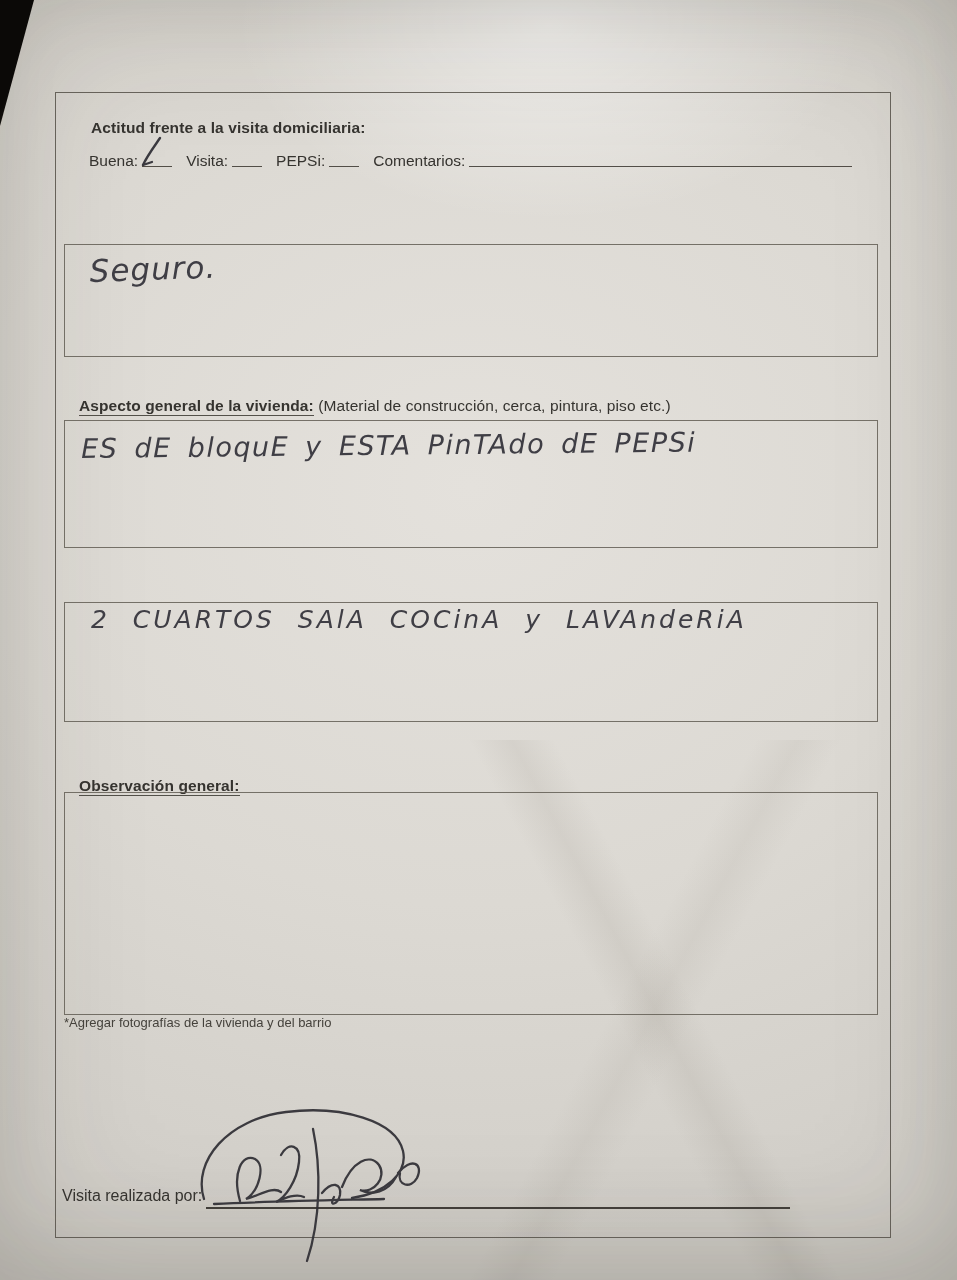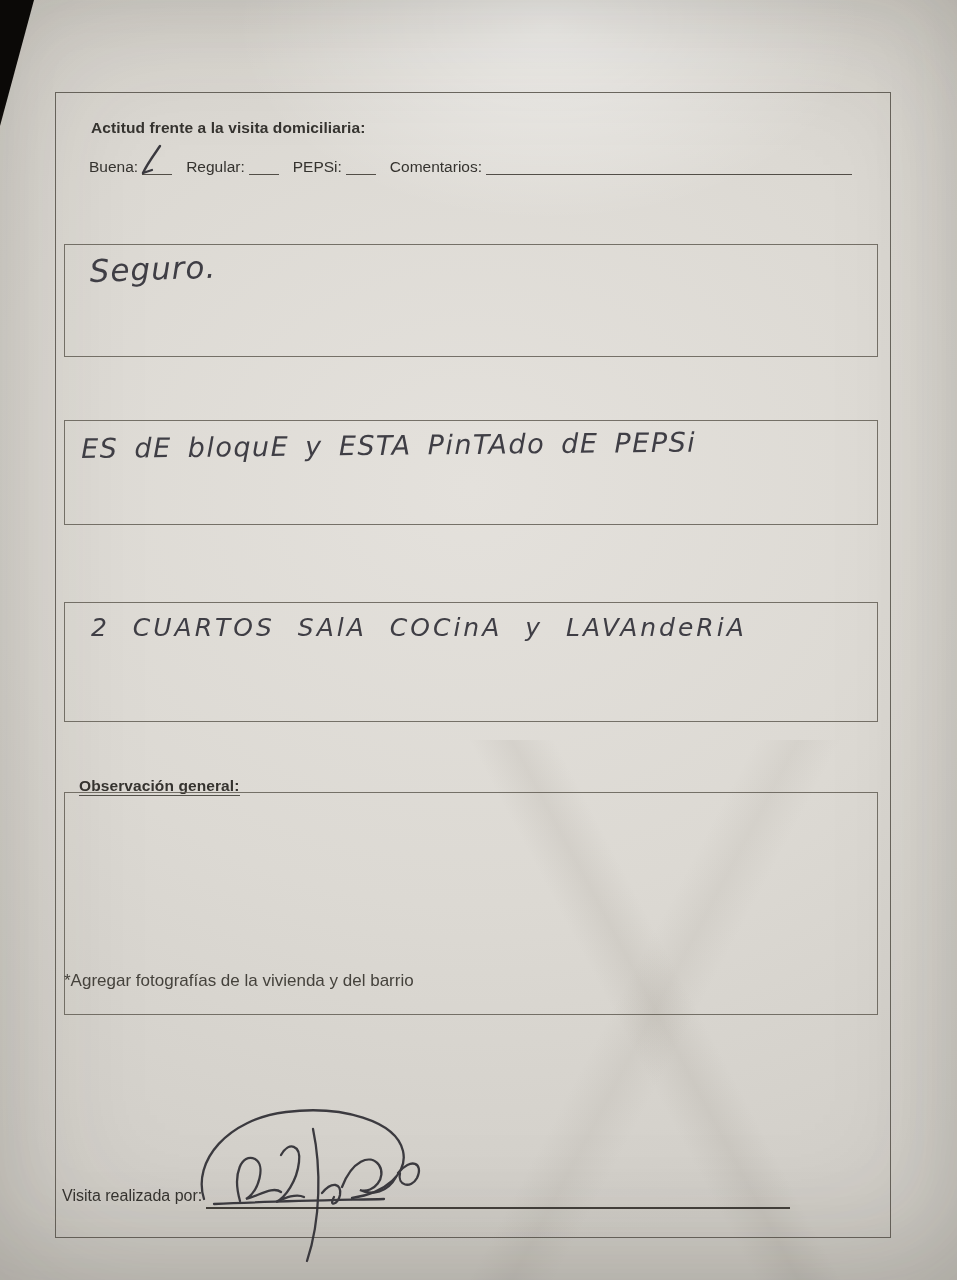--- a/index.html
+++ b/index.html
@@ -33,51 +33,51 @@
   .form{
     position:absolute;left:55px;top:92px;width:836px;height:1146px;
     border:1.5px solid rgba(84,79,71,0.85);
     box-sizing:border-box;
   }
   .t{color:#35332f;font-size:15.5px;letter-spacing:0.1px;}
   .bold{font-weight:bold;}
   .attitude-title{position:absolute;left:35px;top:26px;}
   .attitude-row{
     position:absolute;left:33px;right:38px;top:58px;height:26px;
-    display:flex;align-items:flex-end;color:#35332f;font-size:15.5px;
+    display:flex;color:#35332f;font-size:15.5px;
   }
   .attitude-row .lbl{margin-right:4px;line-height:20px;}
   .blank{
     display:inline-block;width:30px;height:15px;
     border-bottom:1.6px solid rgba(66,62,55,0.9);
     margin:0 14px 2px 0;position:relative;
   }
   .blank.grow{flex:1;margin-right:0;}
   .check-svg{position:absolute;left:-4px;bottom:-4px;width:28px;height:36px;}
   .sec-head{position:absolute;left:23px;right:14px;white-space:nowrap;}
   .sec-title{font-weight:bold;border-bottom:1.6px solid rgba(58,55,48,0.85);padding-bottom:1px;}
   .sec-hint{font-weight:normal;}
   .head1{top:130px;} .head2{top:304px;} .head3{top:488px;} .head4{top:684px;}
   .box{
     position:absolute;left:8px;width:814px;box-sizing:border-box;
     border:1.3px solid rgba(98,93,84,0.85);
     overflow:visible;
   }
   .box1{top:151px;height:113px;}
-  .box2{top:327px;height:105px;}
+  .box2{top:327px;height:128px;}
   .box3{top:509px;height:120px;}
   .box4{top:699px;height:223px;}
   .hw{
     font-family:"DejaVu Sans", sans-serif;font-style:italic;color:#3f3e45;
     display:inline-block;transform-origin:left top;white-space:nowrap;
   }
   .hw1{font-size:31px;margin:8px 0 0 24px;transform:rotate(-2deg);letter-spacing:1px;}
   .hw2{font-size:27px;margin:12px 0 0 16px;transform:rotate(-0.6deg);letter-spacing:1.5px;word-spacing:6px;}
-  .hw3{font-size:25px;margin:10px 0 0 26px;letter-spacing:3px;word-spacing:12px;}
-  .footnote{position:absolute;left:8px;top:878px;font-size:17px;color:#45423c;}
+  .hw3{font-size:25px;margin:2px 0 0 26px;letter-spacing:3px;word-spacing:12px;}
+  .footnote{position:absolute;left:8px;top:922px;font-size:13px;color:#45423c;}
   .visita-row{
     position:absolute;left:6px;right:100px;top:1094px;height:24px;
     display:flex;font-size:16px;color:#35332f;
   }
   .sign-line{flex:1;height:20px;border-bottom:2.2px solid rgba(58,55,49,0.95);margin:0 0 1px 4px;}
   .signature-svg{position:absolute;left:128px;top:1008px;width:258px;height:168px;z-index:4;}
 </style>
 </head>
 <body>
 
@@ -92,32 +92,36 @@
       <div class="t bold attitude-title">Actitud frente a la visita domiciliaria:</div>
 
       <div class="attitude-row">
         <span class="lbl">Buena:</span>
         <span class="blank">
           <svg class="check-svg" viewBox="0 0 28 36" fill="none">
             <path d="M22 4 C18 10 9 22 5 31" stroke="#3a393f" stroke-width="2.4" stroke-linecap="round"></path>
             <path d="M5 31 L14 28" stroke="#3a393f" stroke-width="2.2" stroke-linecap="round"></path>
           </svg>
         </span>
-        <span class="lbl">Regular:</span>
+        <span class="lbl">Visita:</span>
         <span class="blank"></span>
         <span class="lbl">PEPSi:</span>
         <span class="blank"></span>
         <span class="lbl">Comentarios:</span>
         <span class="blank grow"></span>
       </div>
 
       <div class="box box1">
         <span class="hw hw1">Seguro.</span>
       </div>
 
+      <div class="t sec-head head2">
+        <span class="sec-title">Aspecto general de la vivienda:</span>
+        <span class="sec-hint">(Material de construcción, cerca, pintura, piso etc.)</span>
+      </div>
       <div class="box box2">
         <span class="hw hw2">ES dE bloquE y ESTA PinTAdo dE PEPSi</span>
       </div>
 
       <div class="box box3">
         <span class="hw hw3">2 CUARTOS SAlA COCinA y LAVAndeRiA</span>
       </div>
 
       <div class="t sec-head head4">
         <span class="sec-title">Observación general:</span>

